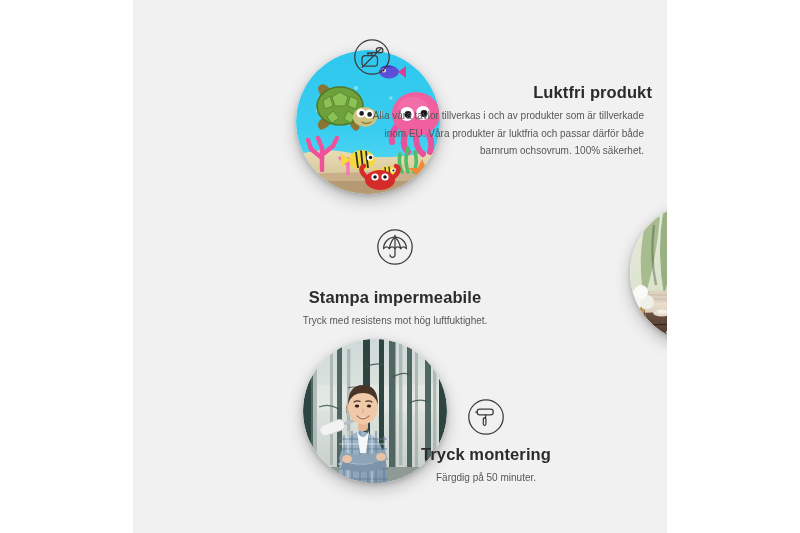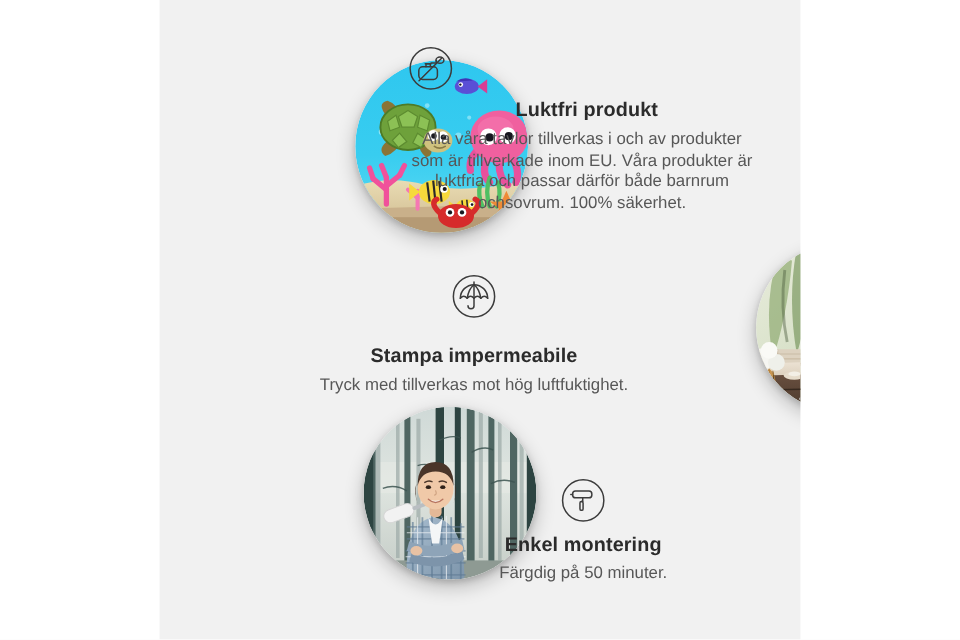--- a/index.html
+++ b/index.html
@@ -43,27 +43,27 @@
   .feature-icon svg { display:block; width:38px; height:38px; }
   .feature-title {
     font-size: 16.5px;
     font-weight: bold;
     color: #2b2b2b;
     letter-spacing: .1px;
     margin: 7px 0 5px 0;
     white-space: nowrap;
   }
   .feature-desc {
-    font-size: 14px;
+    font-size: 10px;
     line-height: 17.5px;
     color: #575757;
   }
 
   
-  #f1 { left: 206px; top: 38px; width: 300px; text-align: center; }
+  #f1 { left: 219px; top: 38px; width: 300px; text-align: right; }
   #f1 .icon-wrap { margin-left: 1px; }
   #f1 .feature-desc { width: 292px; }
 
   
   #f2 { left: 87px; top: 228px; width: 350px; text-align: center; }
   #f2 .icon-wrap { display: flex; justify-content: center; }
   #f2 .feature-title { margin-top: 22px; }
 
   
   #f3 { left: 203px; top: 398px; width: 300px; text-align: center; }
@@ -356,21 +356,21 @@
             <path d="M13.3 20.6 q1.4 -8 5.7 -11.4"></path>
             <path d="M24.7 20.6 q-1.4 -8 -5.7 -11.4"></path>
 
             <path d="M19 20.6 v6.2 a2.5 2.5 0 0 1 -5 0"></path>
 
             <path d="M19 9.2 v-2.1"></path>
           </svg>
         </span>
       </div>
       <div class="feature-title">Stampa impermeabile</div>
-      <div class="feature-desc">Tryck med tillverkas mot hög luftfuktighet.</div>
+      <div class="feature-desc">Tryck med resistens mot hög luftfuktighet.</div>
     </div>
 
     <div class="disc" id="disc-forest">
       <svg viewBox="0 0 144 144" xmlns="http://www.w3.org/2000/svg">
         <defs>
           <clipPath id="clipForest">
               <circle cx="72" cy="72" r="72"></circle>
             </clipPath>
           <linearGradient id="fogG" x1="0" y1="0" x2="0" y2="1">
             <stop offset="0%" stop-color="#cfd9d7"></stop>
@@ -489,18 +489,18 @@
             <rect x="10.2" y="11.2" width="16" height="5.6" rx="2.4"></rect>
 
             <path d="M18.6 16.8 v3.1 h-1.1"></path>
 
             <rect x="16.3" y="19.9" width="2.6" height="7.4" rx="1.2"></rect>
 
             <path d="M10.2 14 h-1.5"></path>
           </svg>
         </span>
       </div>
-      <div class="feature-title">Enkel montering</div>
+      <div class="feature-title">Tryck montering</div>
       <div class="feature-desc">Färgdig på 50 minuter.</div>
     </div>
 
   </div>
 </div>
 
 </body></html>

